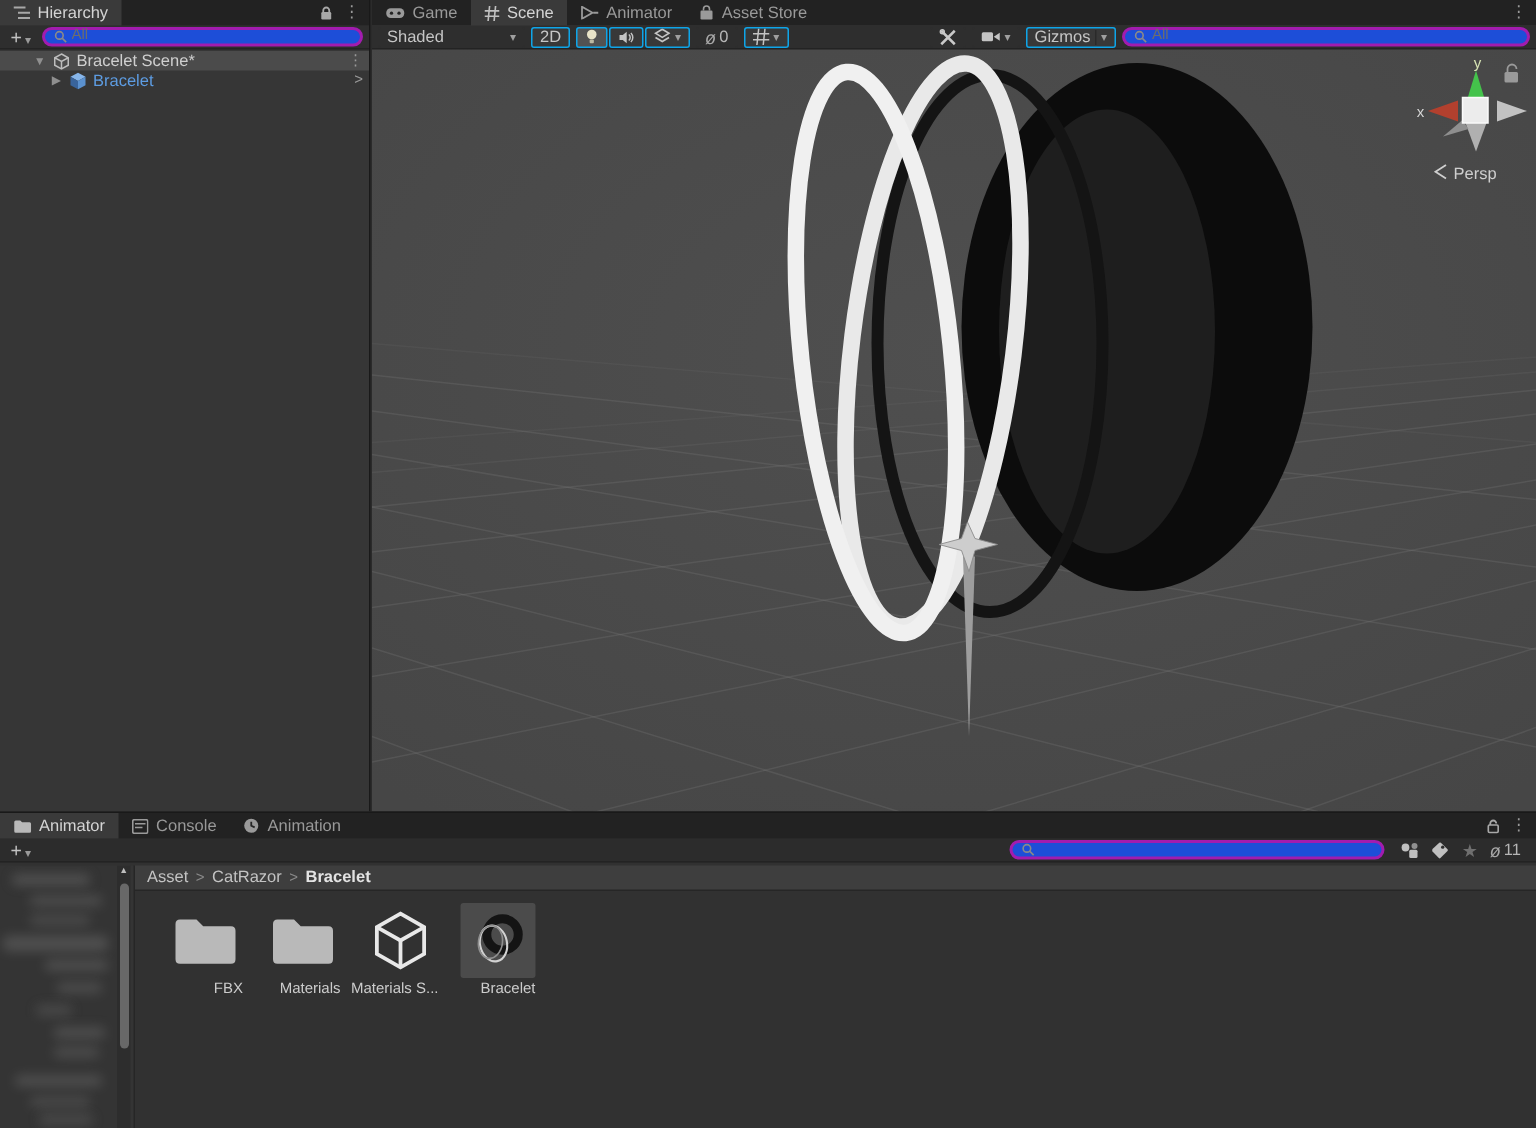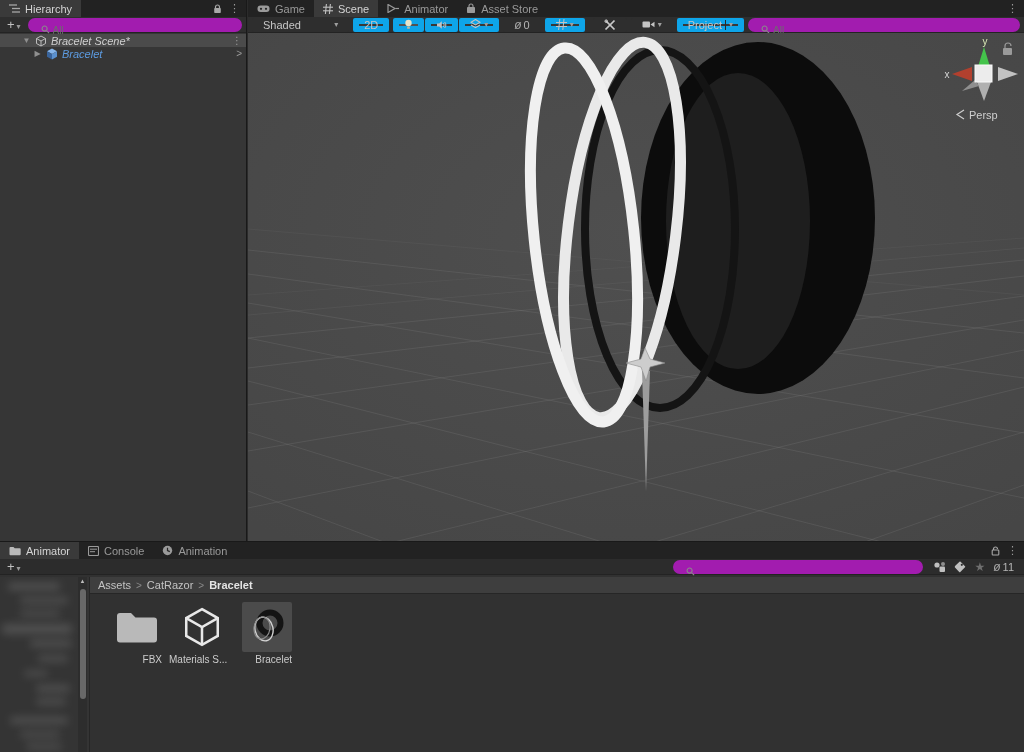--- a/index.html
+++ b/index.html
@@ -11,42 +11,42 @@
   
   .tabstrip { display:flex; align-items:stretch; height:17px; background:#222222; position:relative; }
   .tab { display:flex; align-items:center; gap:5px; padding:0 9px; color:#999; white-space:nowrap; cursor:default; }
   .tab.active { background:#3a3a3a; color:#d4d4d4; }
   .tabstrip .strip-right { margin-left:auto; display:flex; align-items:center; gap:7px; padding:0 6px; color:#9a9a9a; }
   .kebab { font-size:11px; color:#9a9a9a; line-height:1; }
   .toolbar { height:16px; background:#2e2e2e; display:flex; align-items:center; padding:0 4px; gap:4px; border-bottom:1px solid #232323; }
   .plusbtn { display:flex; align-items:baseline; gap:2px; color:#c2c2c2; padding:0 3px; }
   .plusbtn .plus { font-size:13px; line-height:11px; }
   .plusbtn .caret { font-size:8px; color:#9a9a9a; }
-  .searchpill { display:flex; align-items:flex-start; gap:3px; height:13px; background:#1d4ed8;
-                border:7px solid #a21caf; border-radius:8px; padding:0 6px; flex:1; min-width:0; }
+  .searchpill { display:flex; align-items:flex-end; gap:3px; height:13px; background:#1d4ed8;
+                border:2px solid #a21caf; border-radius:8px; padding:0 6px; flex:1; min-width:0; }
   .searchpill input { flex:1; min-width:0; background:transparent; border:none; outline:none;
                       color:#bbb; font-size:10px; font-family:inherit; }
   .searchpill input::placeholder { color:#6d6d6d; }
   .icon { display:inline-flex; align-items:center; justify-content:center; flex:none; }
 
   
   #hierarchy { position:absolute; left:0; top:0; width:247px; height:541px; background:#363636;
                border-right:1px solid #191919; }
   .h-row { height:13px; display:flex; align-items:center; gap:4px; padding-right:4px; position:relative; }
   .h-row.selected { background:#4b4b4b; }
   .h-row .tri { width:9px; text-align:center; font-size:8px; color:#8f8f8f; flex:none; }
-  .h-row .lbl { color:#cfcfcf;font-style:italic; }
+  .h-row .lbl { color:#cfcfcf; }
   .h-row.prefab .lbl { color:#5d9ce2; }
   .h-row .right-glyph { margin-left:auto; color:#9a9a9a; font-size:10px; }
 
   
   #scene { position:absolute; left:248px; top:0; width:776px; height:404px; background:#494949; }
   #scene .toolbar { justify-content:flex-start; }
   .tbtn { display:flex; align-items:center; gap:3px; height:14px; padding:0 5px; background:#383838;
-          border:6px solid #0ea5e9; border-radius:2px; color:#c6c6c6; white-space:nowrap; }
+          border:1px solid #0ea5e9; border-radius:2px; color:#c6c6c6; white-space:nowrap; }
   .tbtn.lit { background:#525252; }
   .tbtn .caret { font-size:8px; color:#9f9f9f; }
   .tgroup { display:flex; gap:1px; }
   .flexspace { flex:1; }
   #scene-search { flex:none; width:272px; }
   .viewport { position:absolute; left:0; top:33px; width:776px; height:508px; }
 
   
   #project { position:absolute; left:0; top:541px; width:1024px; height:211px; background:#313131;
              border-top:1px solid #191919; }
@@ -271,21 +271,21 @@
       <div class="tbtn" style="background:#2e2e2e; border-color:#2e2e2e;">
         <span class="icon">
           <svg width="13" height="9" viewBox="0 0 13 9">
               <rect x="0.5" y="1.5" width="7.5" height="6" rx="1" fill="#c4c4c4"></rect>
               <polygon points="8.5,4.5 12.5,1.8 12.5,7.2" fill="#c4c4c4"></polygon>
             </svg>
         </span>
         <span class="caret">▾</span>
       </div>
       <div class="tbtn">
-        <span>Project</span>
+        <span>Gizmos</span>
         <span style="width:1px; height:10px; background:#2a2a2a;"></span>
         <span class="caret">▾</span>
       </div>
       <div class="searchpill" id="scene-search">
         <span class="icon">
           <svg width="9" height="9" viewBox="0 0 10 10">
               <circle cx="4" cy="4" r="2.8" fill="none" stroke="#8a8a8a" stroke-width="1.2"></circle>
               <line x1="6.2" y1="6.2" x2="9" y2="9" stroke="#8a8a8a" stroke-width="1.2"></line>
             </svg>
         </span>
@@ -445,35 +445,43 @@
         <div class="smudge" style="left:20px; top:154px; width:40px; opacity:.4;"></div>
         <div class="smudge" style="left:26px; top:166px; width:36px; opacity:.4;"></div>
         <div class="pscroll">
           <span class="up">▲</span>
           <div class="thumb"></div>
         </div>
       </div>
 
       <div class="pright">
         <div class="breadcrumbbar">
-          <span class="crumb">Assets</span>
+          <span class="crumb">Asset</span>
           <span class="crumb-sep">&gt;</span>
           <span class="crumb">CatRazor</span>
           <span class="crumb-sep">&gt;</span>
           <span class="crumb last">Bracelet</span>
         </div>
 
         <div class="assets-grid">
           <div class="asset">
             <span class="thumbwrap">
                 <svg width="46" height="38" viewBox="0 0 46 38">
                   <path d="M3 8 q0 -3 3 -3 h11 l4.5 4.5 h18.5 q3 0 3 3 v19 q0 3 -3 3 h-34 q-3 0 -3 -3 z" fill="#b9b9b9"></path>
                 </svg>
               </span>
             <span class="alabel">FBX</span>
+          </div>
+          <div class="asset">
+            <span class="thumbwrap">
+                <svg width="46" height="38" viewBox="0 0 46 38">
+                  <path d="M3 8 q0 -3 3 -3 h11 l4.5 4.5 h18.5 q3 0 3 3 v19 q0 3 -3 3 h-34 q-3 0 -3 -3 z" fill="#b9b9b9"></path>
+                </svg>
+              </span>
+            <span class="alabel">Materials</span>
           </div>
           <div class="asset">
             <span class="thumbwrap">
                 <svg width="42" height="42" viewBox="0 0 40 40">
                   <g stroke="#e8e8e8" stroke-width="2.4" fill="none">
                     <polygon points="20,3 35,11.5 35,28.5 20,37 5,28.5 5,11.5"></polygon>
                     <polyline points="5,11.5 20,20 35,11.5"></polyline>
                     <line x1="20" y1="20" x2="20" y2="37"></line>
                   </g>
                 </svg>

